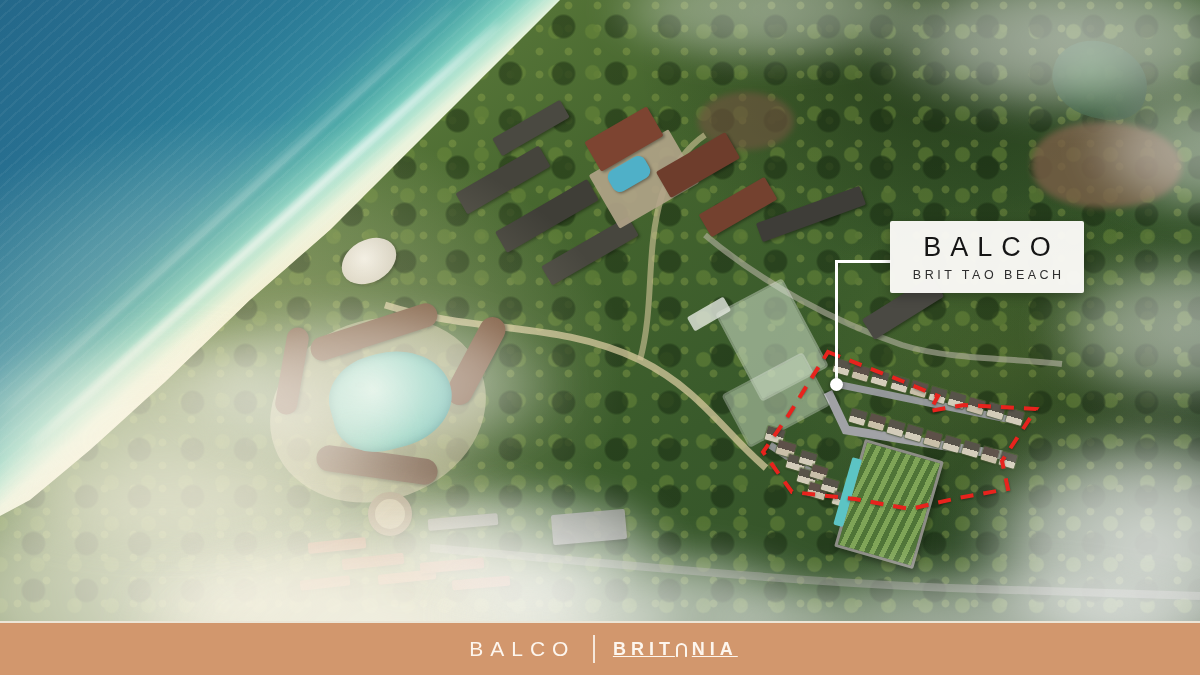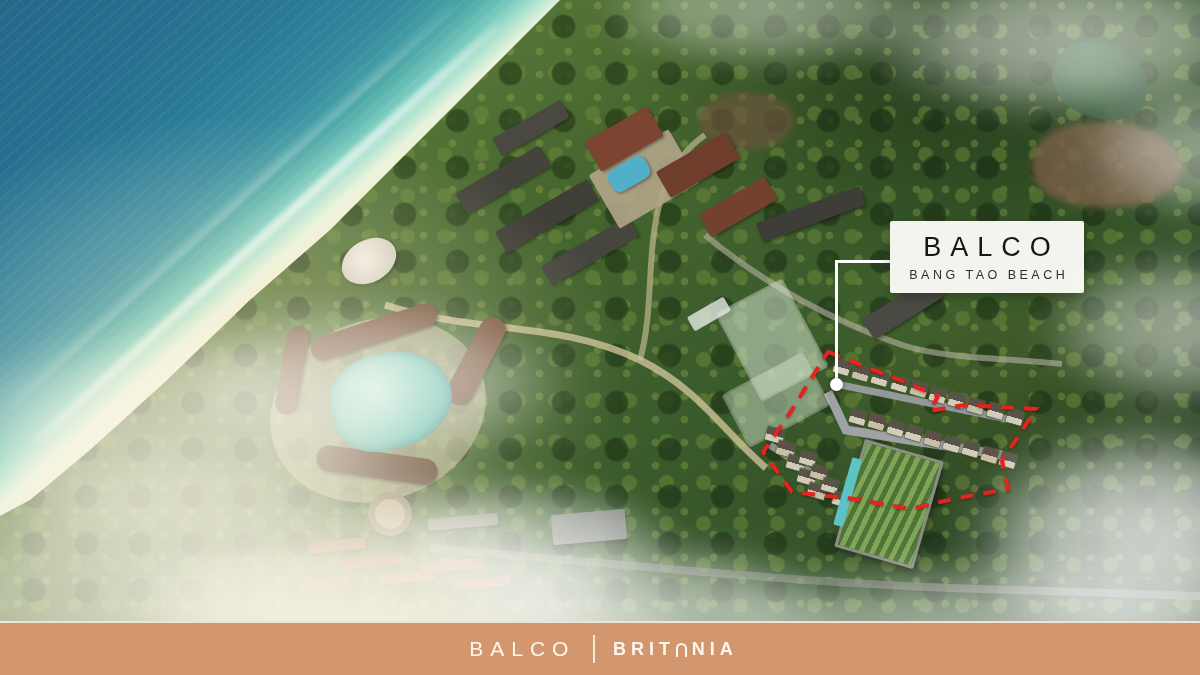--- a/index.html
+++ b/index.html
@@ -83,21 +83,21 @@
 
   .sun-glare { position:absolute; left:-140px; top:120px; width:760px; height:500px; z-index:21;
     background:radial-gradient(ellipse at center, rgba(255,240,202,.38) 0%, rgba(255,244,214,.18) 45%, rgba(255,255,255,0) 72%); }
 
   
   .footer-line { position:absolute; left:0; top:621px; width:1200px; height:2px; background:#ece5d6; z-index:39; }
   .footer { position:absolute; left:0; top:623px; width:1200px; height:52px; background:#d2976d; z-index:40;
     display:flex; align-items:center; justify-content:center; gap:18px; color:#fdf6ee; }
   .brand-primary { font-size:21px; letter-spacing:7px; padding-left:7px; font-weight:400; }
   .brand-divider { width:1.5px; height:28px; background:rgba(253,246,238,.85); }
-  .brand-secondary { font-size:18px; letter-spacing:5px; font-weight:700; display:flex; align-items:center; }
+  .brand-secondary { font-size:18px; letter-spacing:5px; font-weight:700; display:flex; align-items:center;text-decoration:underline; }
   .arch-icon { display:inline-block; width:.6em; height:.74em; border:.14em solid #fdf6ee; border-bottom:none;
     border-radius:.34em .34em 0 0; margin:0 .28em 0 .06em; transform:translateY(.05em); }
 </style>
 </head>
 <body>
 
 <div class="stage">
   <div class="scene">
 
     <div class="ocean"></div>
@@ -208,21 +208,21 @@
     <div class="cloud" style="left:1080px;top:80px;width:260px;height:140px;filter:blur(16px);opacity:.5;"></div>
     <div class="cloud" style="left:600px;top:-50px;width:340px;height:120px;filter:blur(14px);opacity:.45;"></div>
     <div class="sun-glare"></div>
 
     <div class="leader-h"></div>
     <div class="leader-v"></div>
     <div class="leader-dot"></div>
 
     <div class="callout">
       <div class="title">BALCO</div>
-      <div class="subtitle">BANG TAO BEACH</div>
+      <div class="subtitle">BRIT TAO BEACH</div>
     </div>
   </div>
 
   <div class="footer-line"></div>
   <div class="footer">
     <span class="brand-primary">BALCO</span>
     <span class="brand-divider"></span>
     <span class="brand-secondary">
         <span>BRIT</span>
         <span class="arch-icon"></span>

